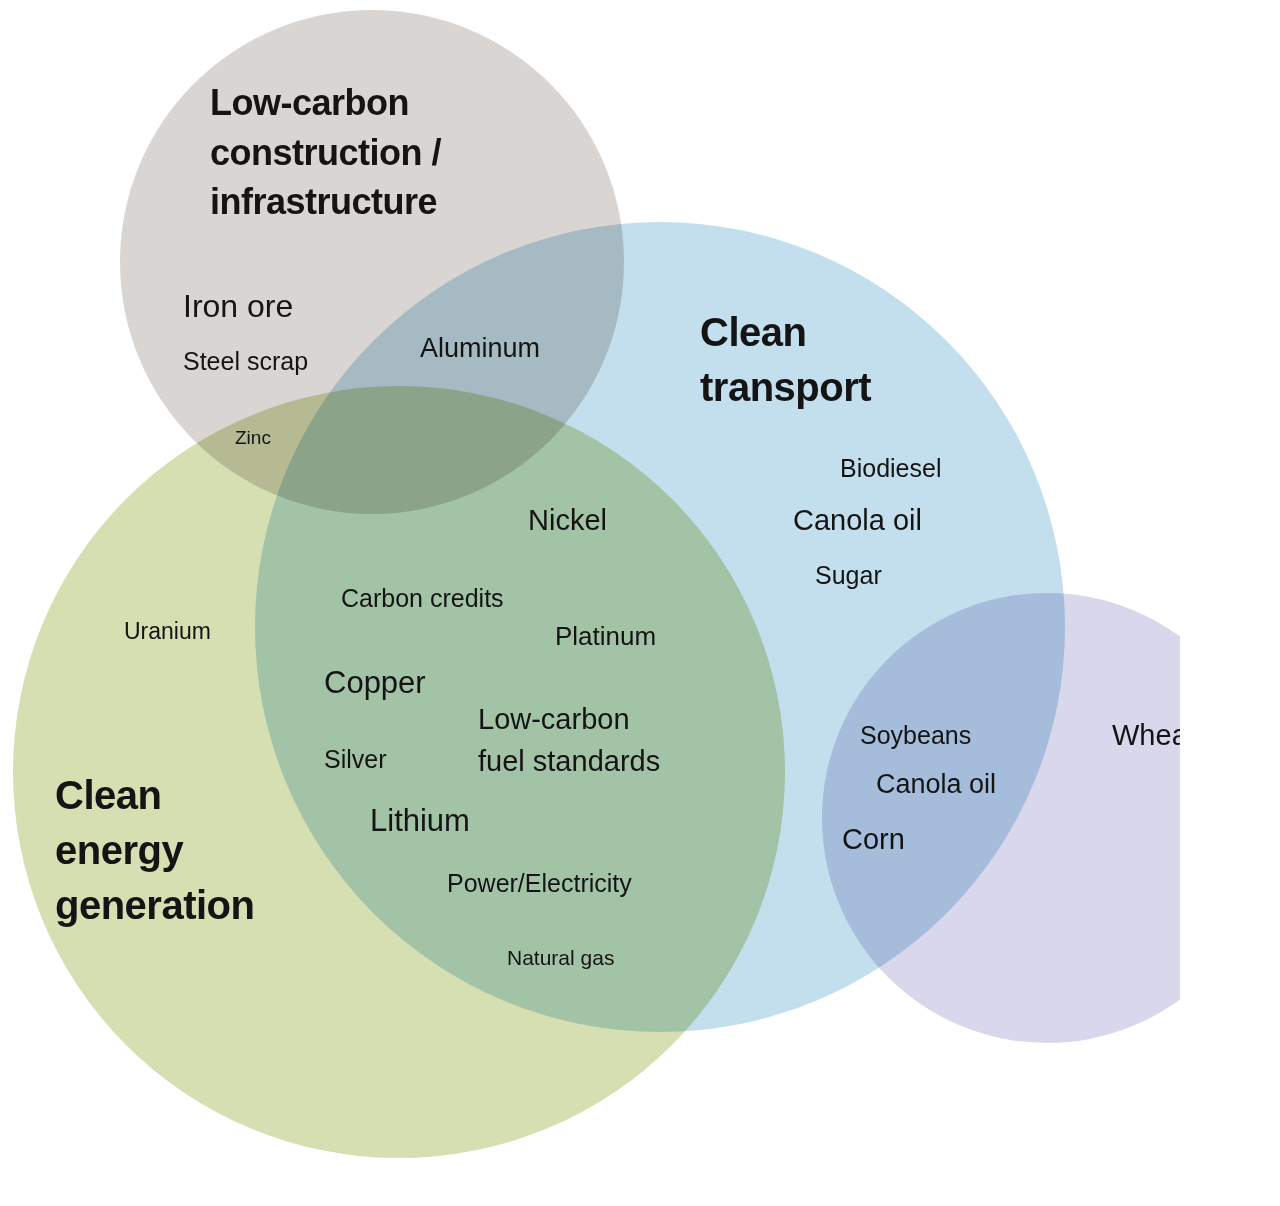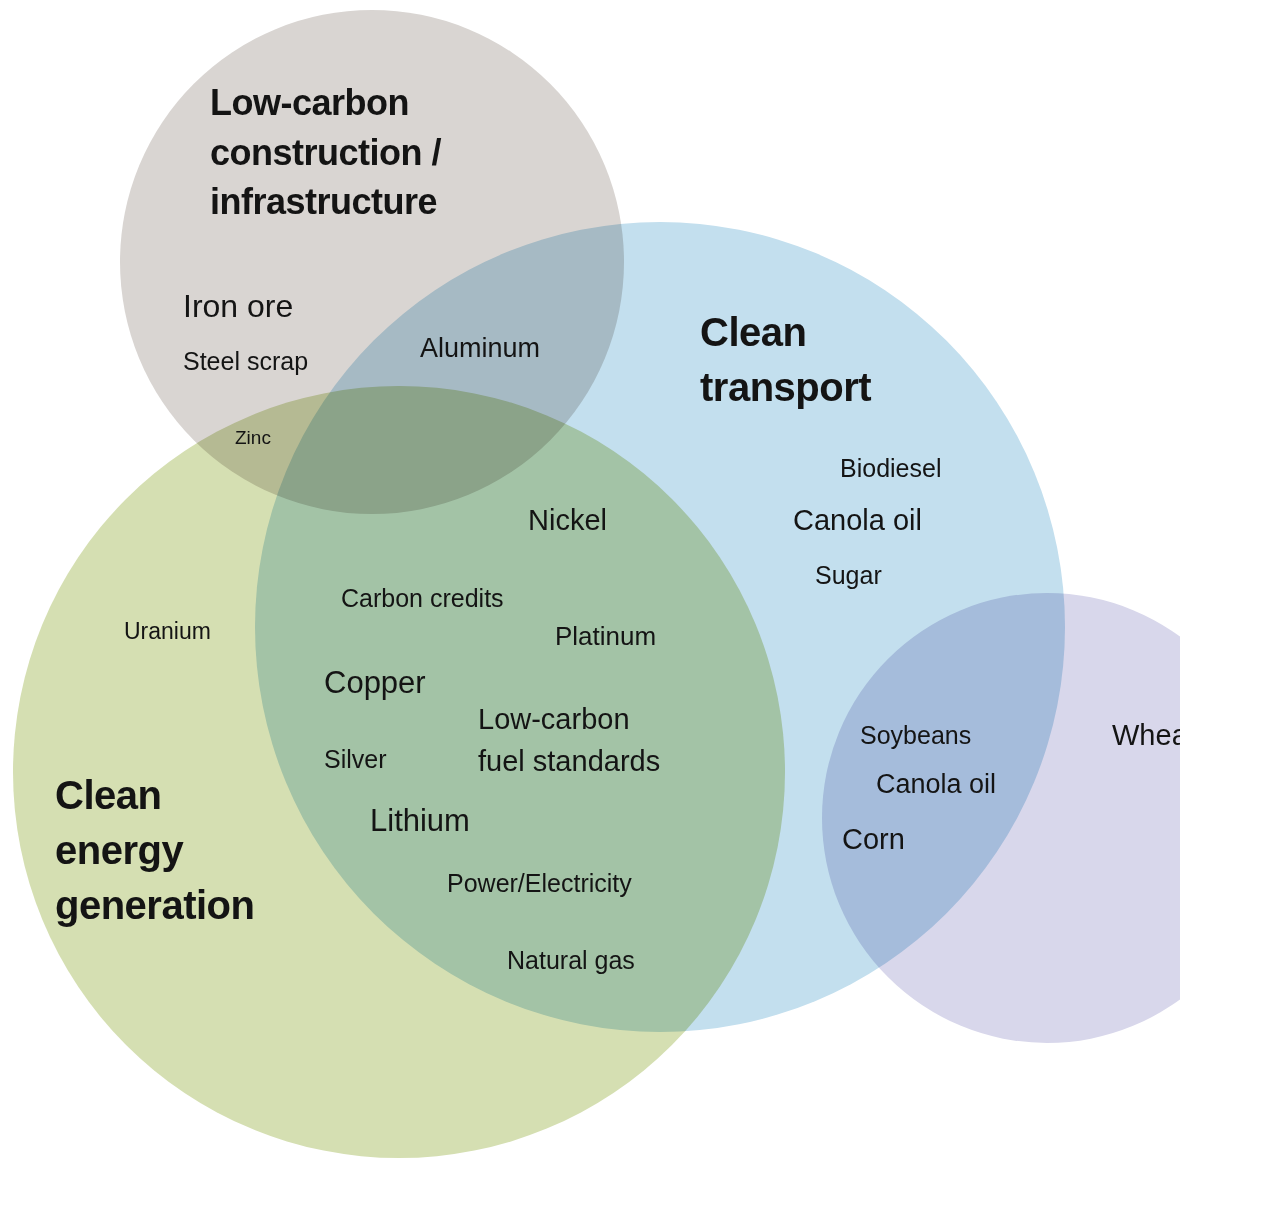--- a/index.html
+++ b/index.html
@@ -86,21 +86,21 @@
 
   <div class="lbl" style="left:478px; top:698px; font-size:29px; line-height:1.45;">Low-carbon
 fuel standards</div>
 
   <div class="lbl" style="left:324px; top:742px; font-size:25px;">Silver</div>
 
   <div class="lbl" style="left:370px; top:799px; font-size:31px;">Lithium</div>
 
   <div class="lbl" style="left:447px; top:866px; font-size:25px;">Power/Electricity</div>
 
-  <div class="lbl" style="left:507px; top:943px; font-size:25px;">Natural gas</div>
+  <div class="lbl" style="left:507px; top:943px; font-size:21px;">Natural gas</div>
 
   <div class="lbl" style="left:124px; top:615px; font-size:23px;">Uranium</div>
 
   <div class="lbl" style="left:860px; top:718px; font-size:25px;">Soybeans</div>
 
   <div class="lbl" style="left:876px; top:766px; font-size:27px;">Canola oil</div>
 
   <div class="lbl" style="left:842px; top:819px; font-size:29px;">Corn</div>
 
   <div class="lbl" style="left:1112px; top:715px; font-size:29px;">Wheat</div>

